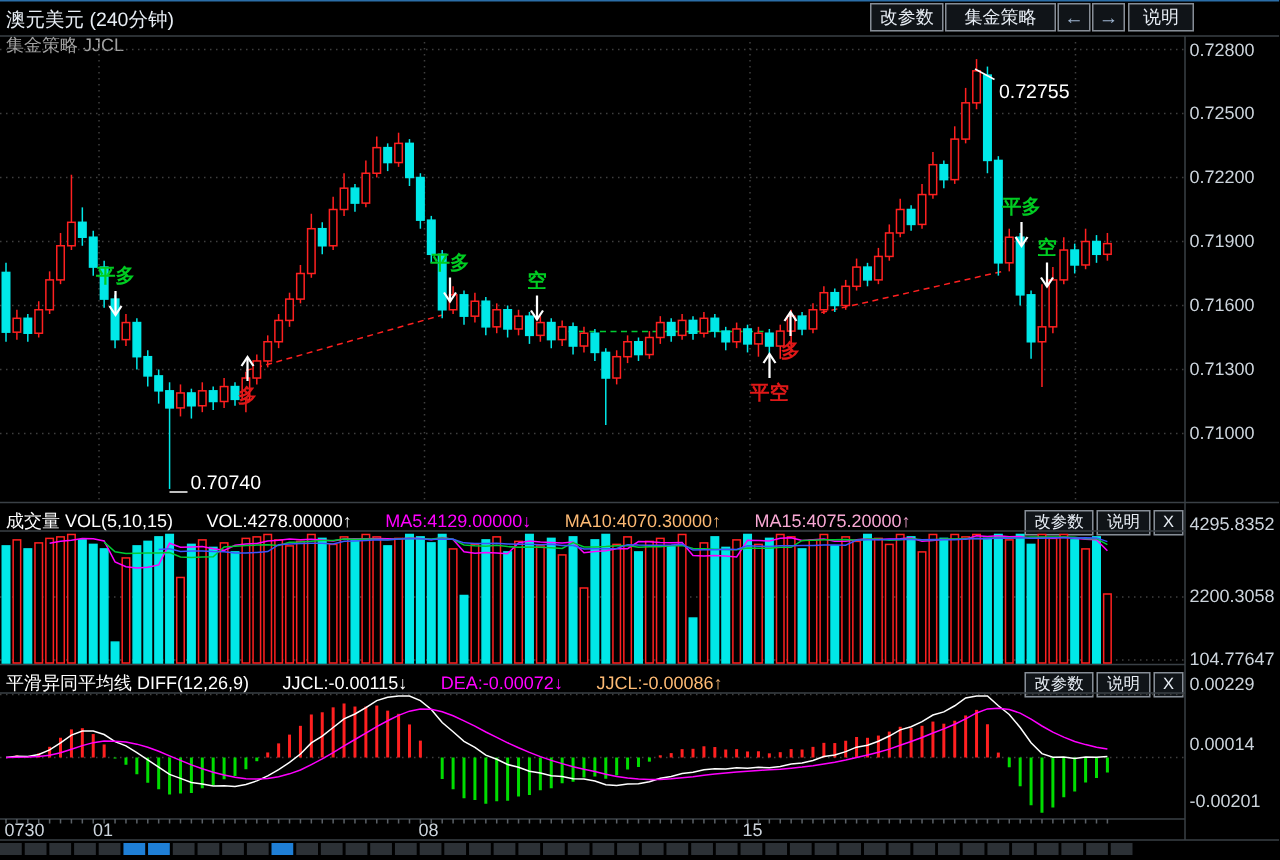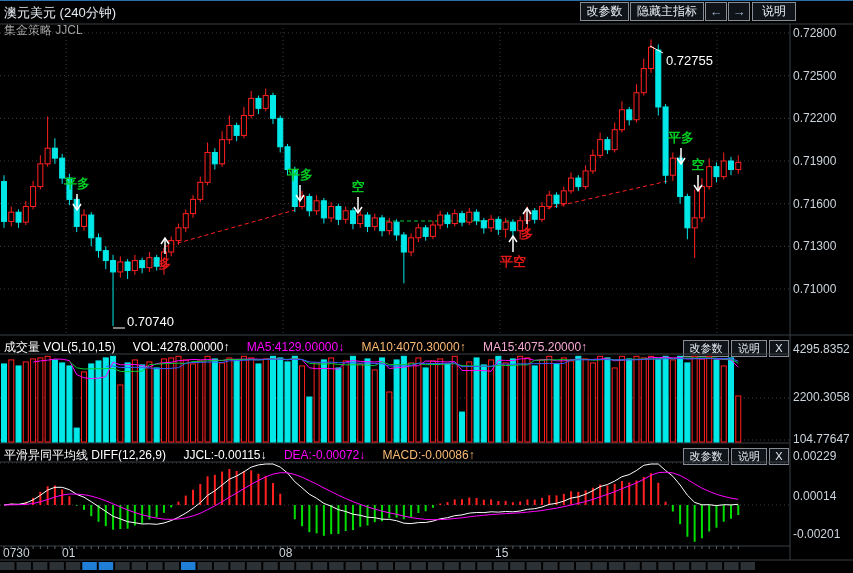--- a/index.html
+++ b/index.html
@@ -8,54 +8,54 @@
   .abs{position:absolute;}
   #top-blue-line{left:0;top:0;width:853px;height:1px;background:#2b6ea8;}
   #page-title{left:4px;top:4px;font-size:13px;color:#e8eef5;white-space:nowrap;}
   #subtitle{left:4px;top:22px;font-size:12px;color:#a3a3a3;white-space:nowrap;}
   .tbtn{position:absolute;top:2px;height:17px;line-height:17px;text-align:center;
         border:1px solid #868d96;background:#101418;color:#e8eef5;font-size:12px;cursor:pointer;}
   .tbtn.arrow{color:#9db4d0;font-weight:bold;font-size:13px;}
   .pbtn{position:absolute;height:15px;line-height:15px;text-align:center;
         border:1px solid #868d96;background:#101418;color:#e8eef5;font-size:11px;cursor:pointer;}
   .phead{position:absolute;left:4px;font-size:12px;white-space:nowrap;}
-  .phead span{margin-right:14px;}
+  .phead span{margin-right:19px;}
   .w{color:#ffffff;} .mg{color:#ff00ff;} .gr{color:#fdba74;} .bl{color:#f9a8d4;}
   svg{position:absolute;left:0;top:0;}
 </style>
 </head>
 <body>
 
 <div id="canvas">
   <div id="top-blue-line" class="abs"></div>
 
   <div id="page-title" class="abs">澳元美元 (240分钟)</div>
   <div id="subtitle" class="abs">集金策略 JJCL</div>
   <div class="tbtn" style="left:580px;width:47px;">改参数</div>
-  <div class="tbtn" style="left:630px;width:72px;">隐藏主指标</div>
+  <div class="tbtn" style="left:630px;width:72px;">集金策略</div>
   <div class="tbtn arrow" style="left:705px;width:20px;">←</div>
   <div class="tbtn arrow" style="left:728px;width:20px;">→</div>
   <div class="tbtn" style="left:752px;width:42px;">说明</div>
 
   <div class="phead" style="top:339px;">
     <span class="w">成交量 VOL(5,10,15)</span>
     <span class="w">VOL:4278.00000↑</span>
     <span class="mg">MA5:4129.00000↓</span>
     <span class="gr">MA10:4070.30000↑</span>
     <span class="bl">MA15:4075.20000↑</span>
   </div>
   <div class="pbtn" style="left:683px;top:340px;width:44px;">改参数</div>
   <div class="pbtn" style="left:731px;top:340px;width:34px;">说明</div>
   <div class="pbtn" style="left:769px;top:340px;width:18px;">X</div>
 
   <div class="phead" style="top:447px;">
     <span class="w">平滑异同平均线 DIFF(12,26,9)</span>
     <span class="w">JJCL:-0.00115↓</span>
     <span class="mg">DEA:-0.00072↓</span>
-    <span class="gr">MACD:-0.00086↑</span>
+    <span class="gr">JJCL:-0.00086↑</span>
   </div>
   <div class="pbtn" style="left:683px;top:448px;width:44px;">改参数</div>
   <div class="pbtn" style="left:731px;top:448px;width:34px;">说明</div>
   <div class="pbtn" style="left:769px;top:448px;width:18px;">X</div>
 
   <svg id="chart-svg" width="853" height="573">
       <g>
         <line x1="0" y1="33" x2="790" y2="33" stroke="#3f3f3f" stroke-dasharray="1,3"></line>
         <line x1="0" y1="75.66600000000004" x2="790" y2="75.66600000000004" stroke="#3f3f3f" stroke-dasharray="1,3"></line>
         <line x1="0" y1="118.33200000000008" x2="790" y2="118.33200000000008" stroke="#3f3f3f" stroke-dasharray="1,3"></line>

